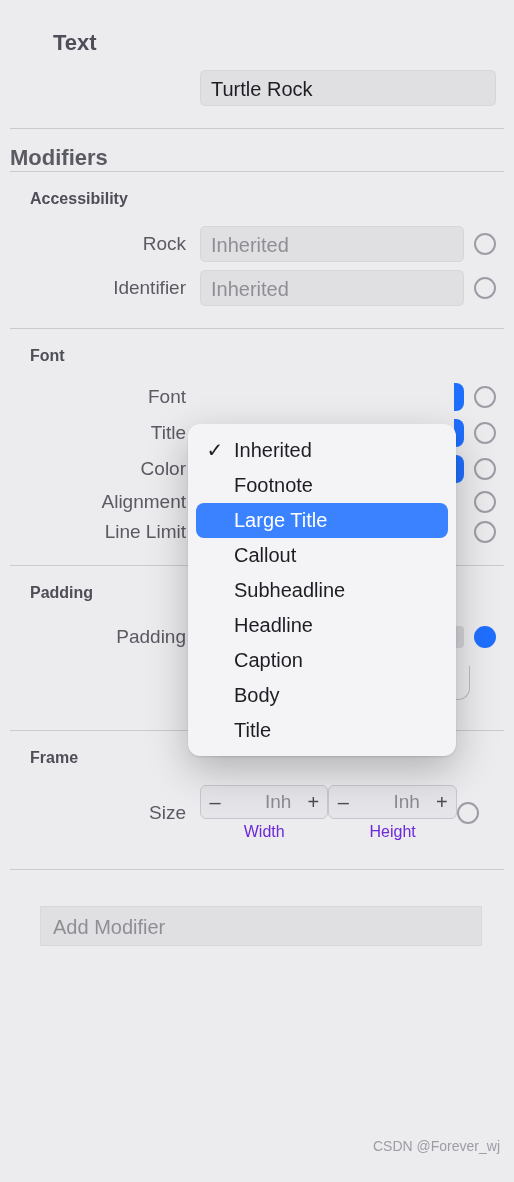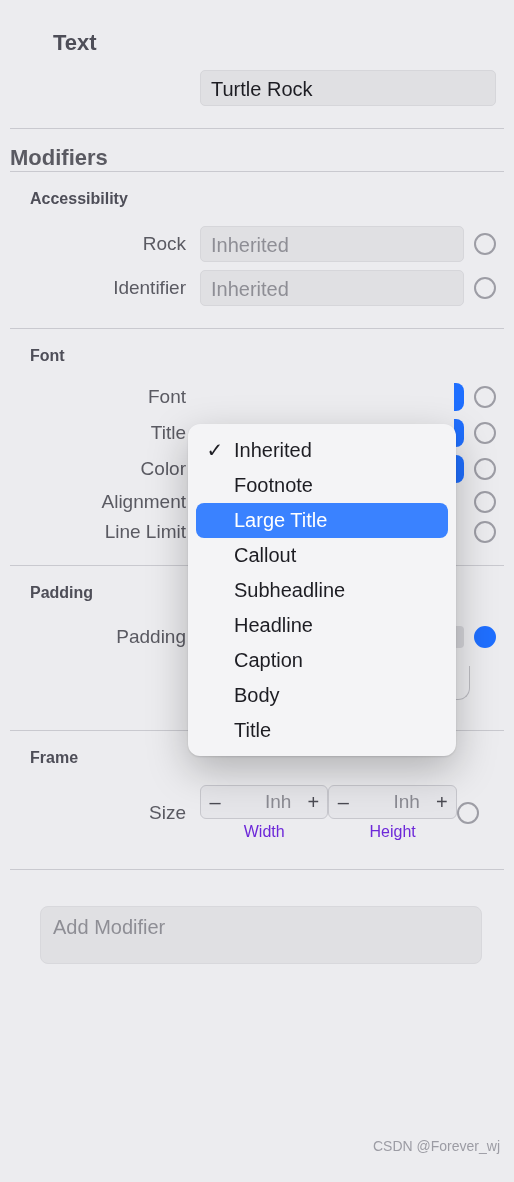--- a/index.html
+++ b/index.html
@@ -132,25 +132,25 @@
     position: absolute;
     bottom: -11px;
     left: 50%;
     transform: translateX(-50%);
     width: 22px; height: 22px;
     border-radius: 5px;
     background: #d3d3d8;
   }
   .addmod {
     margin: 36px 32px 0 40px;
-    height: 58px;
+    height: 40px;
     line-height: 40px;
     background: #e0e0e3;
     border: 1px solid #d8d8dc;
-    border-radius: 8px;
+    border-radius: 0;
     padding: 0 12px;
     color: #8e8e95;
     font-size: 20px;
   }
   .watermark {
     position: absolute;
     right: 14px;
     bottom: 28px;
     color: #9c9ca4;
     font-size: 14px;

